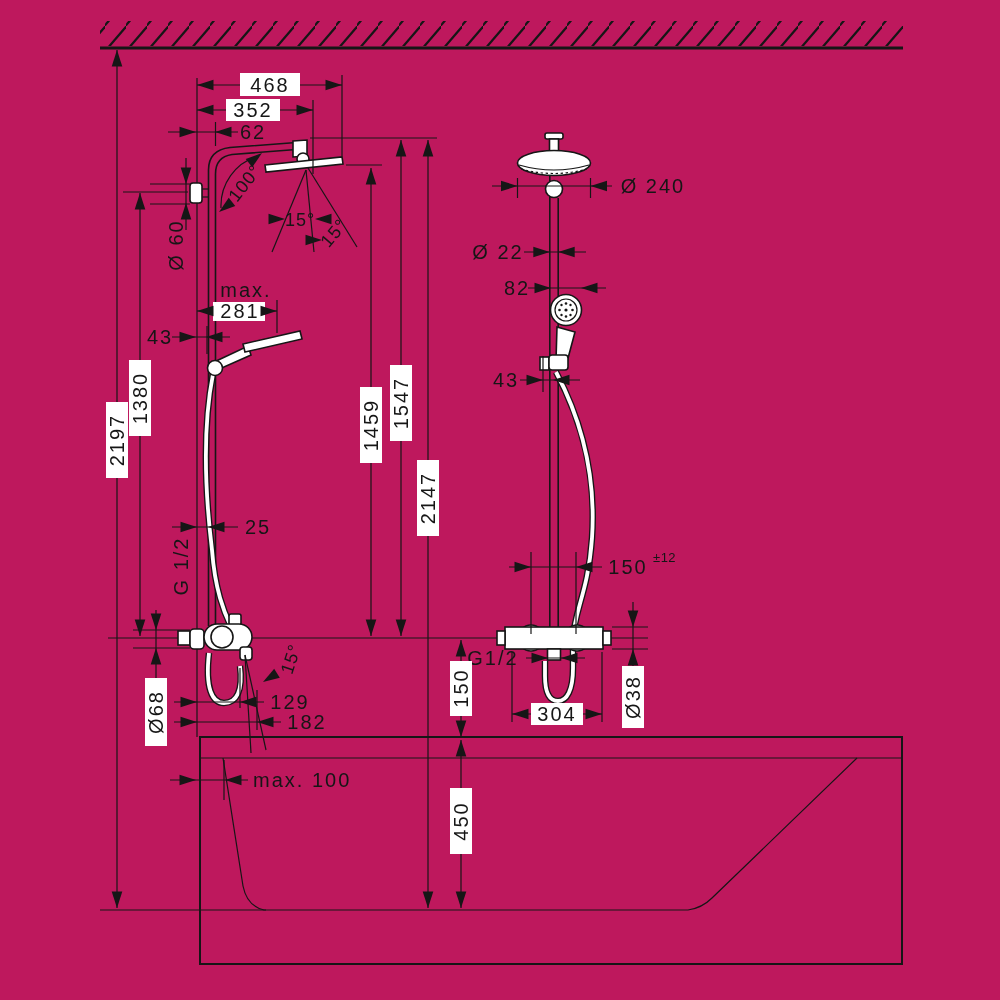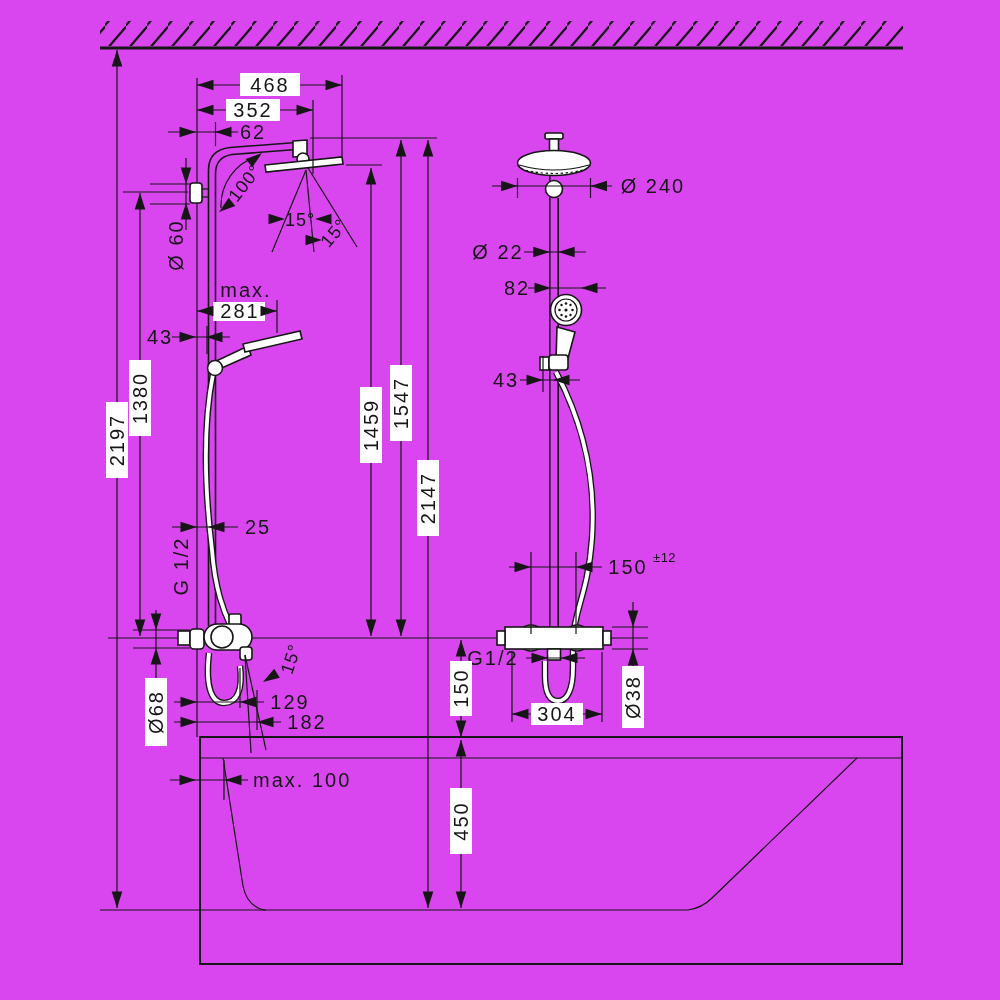--- a/index.html
+++ b/index.html
@@ -1,16 +1,16 @@
 <!DOCTYPE html>
 <html><head>
 <meta charset="utf-8">
 <style>
   html,body{margin:0;padding:0;background:#fff;}
-  .stage{width:1000px;height:1000px;position:relative;background:#d946ef;overflow:hidden;}
+  .stage{width:1000px;height:1000px;position:relative;background:#be185d;overflow:hidden;}
   svg{display:block;}
   svg text{font-family:"Liberation Sans","DejaVu Sans",sans-serif;fill:#161616;font-size:20px;letter-spacing:2px;}
   svg text.small{font-size:18px;letter-spacing:1px;}
   svg text.sup{font-size:13px;letter-spacing:0.5px;}
   .ln{stroke:#161616;stroke-width:1.2;fill:none;}
   .ln2{stroke:#161616;stroke-width:1.6;fill:none;}
   .thick{stroke:#161616;stroke-width:3.2;fill:none;}
   .comp{stroke:#161616;stroke-width:1.6;fill:#fff;}
   .arrow{fill:#161616;stroke:none;}
   .gap{fill:#fff;stroke:none;}

